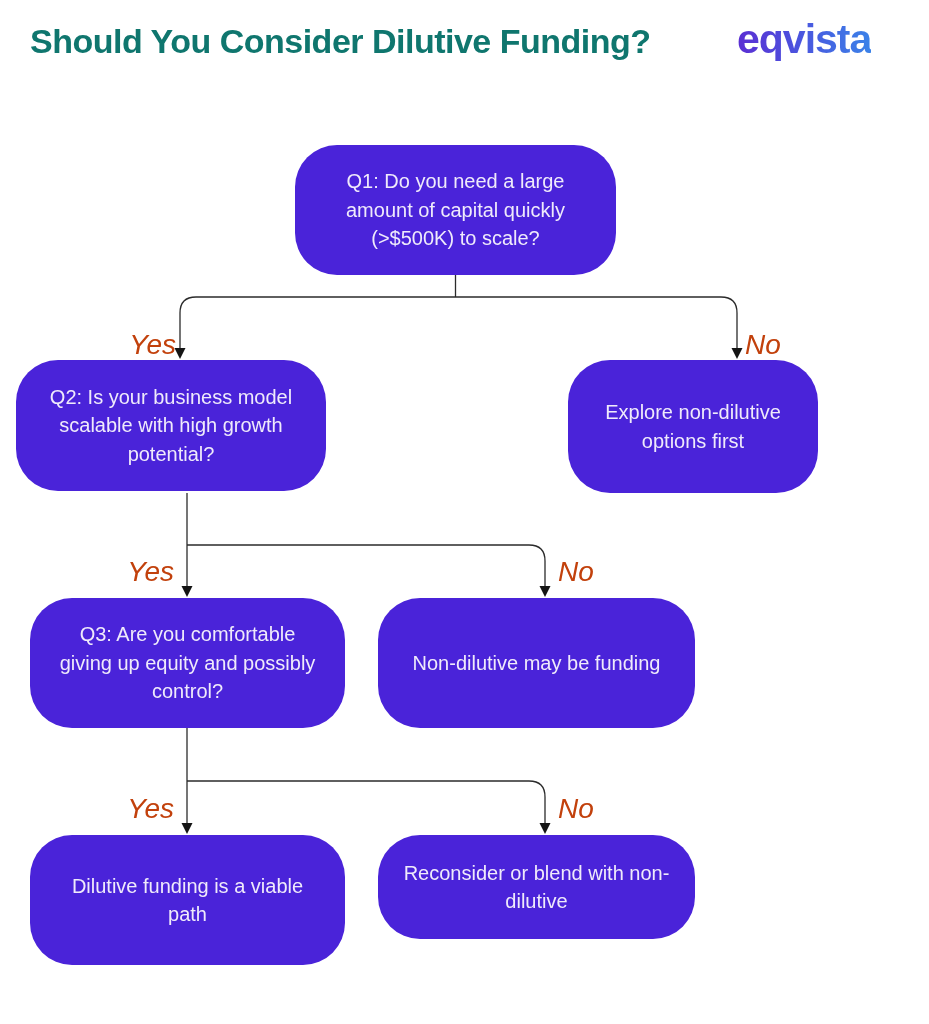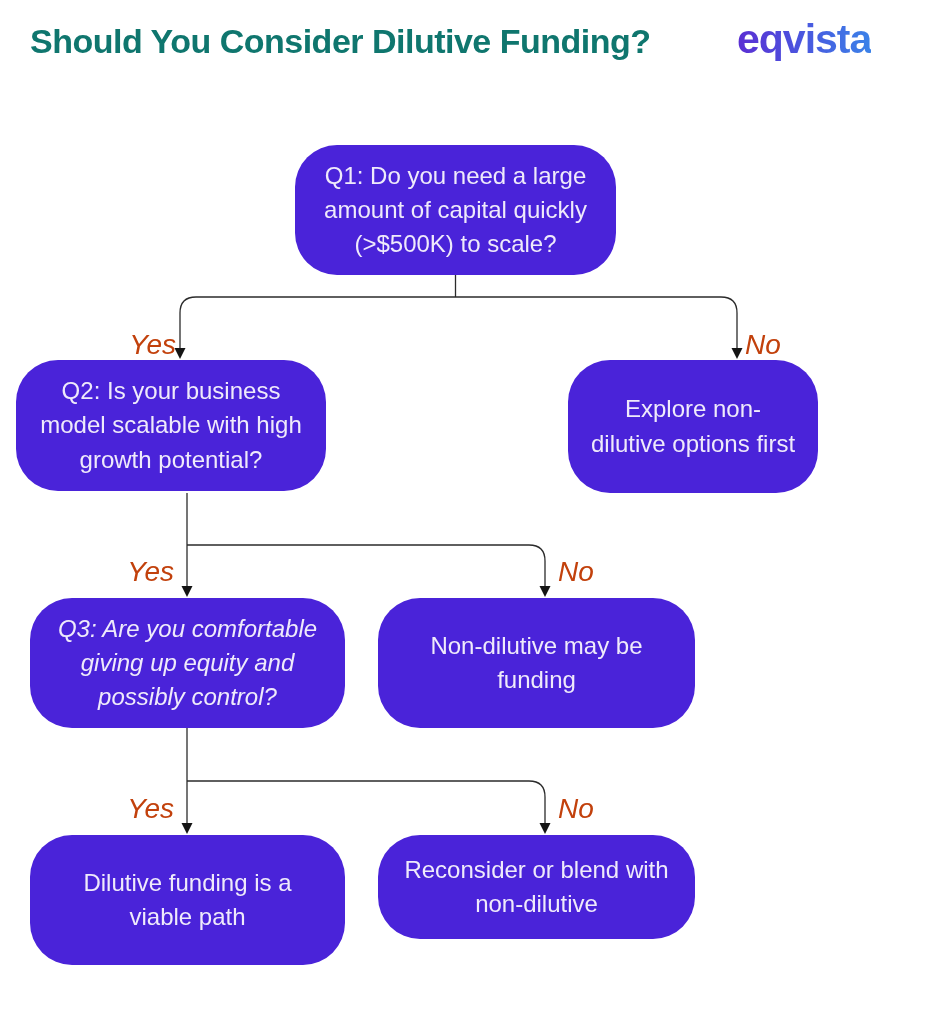--- a/index.html
+++ b/index.html
@@ -50,29 +50,29 @@
   
   .node {
     position: absolute;
     background: #4a23d9;
     color: #efeafb;
     border-radius: 42px;
     display: flex;
     align-items: center;
     justify-content: center;
     text-align: center;
-    font-size: 24px;
+    font-size: 20px;
     line-height: 1.42;
     padding: 0 22px;
     box-sizing: border-box;
   }
   .node-q1        { left: 295px; top: 145px; width: 321px; height: 130px; }
   .node-q2        { left:  16px; top: 360px; width: 310px; height: 131px; }
   .node-explore   { left: 568px; top: 360px; width: 250px; height: 133px; }
-  .node-q3        { left:  30px; top: 598px; width: 315px; height: 130px; font-style: italic; }
+  .node-q3        { left:  30px; top: 598px; width: 315px; height: 130px; }
   .node-ndb       { left: 378px; top: 598px; width: 317px; height: 130px; }
   .node-viable    { left:  30px; top: 835px; width: 315px; height: 130px; }
   .node-reconsider{ left: 378px; top: 835px; width: 317px; height: 104px; }
   
   .connectors {
     position: absolute;
     left: 0; top: 0;
     width: 929px;
     height: 1024px;
     pointer-events: none;

